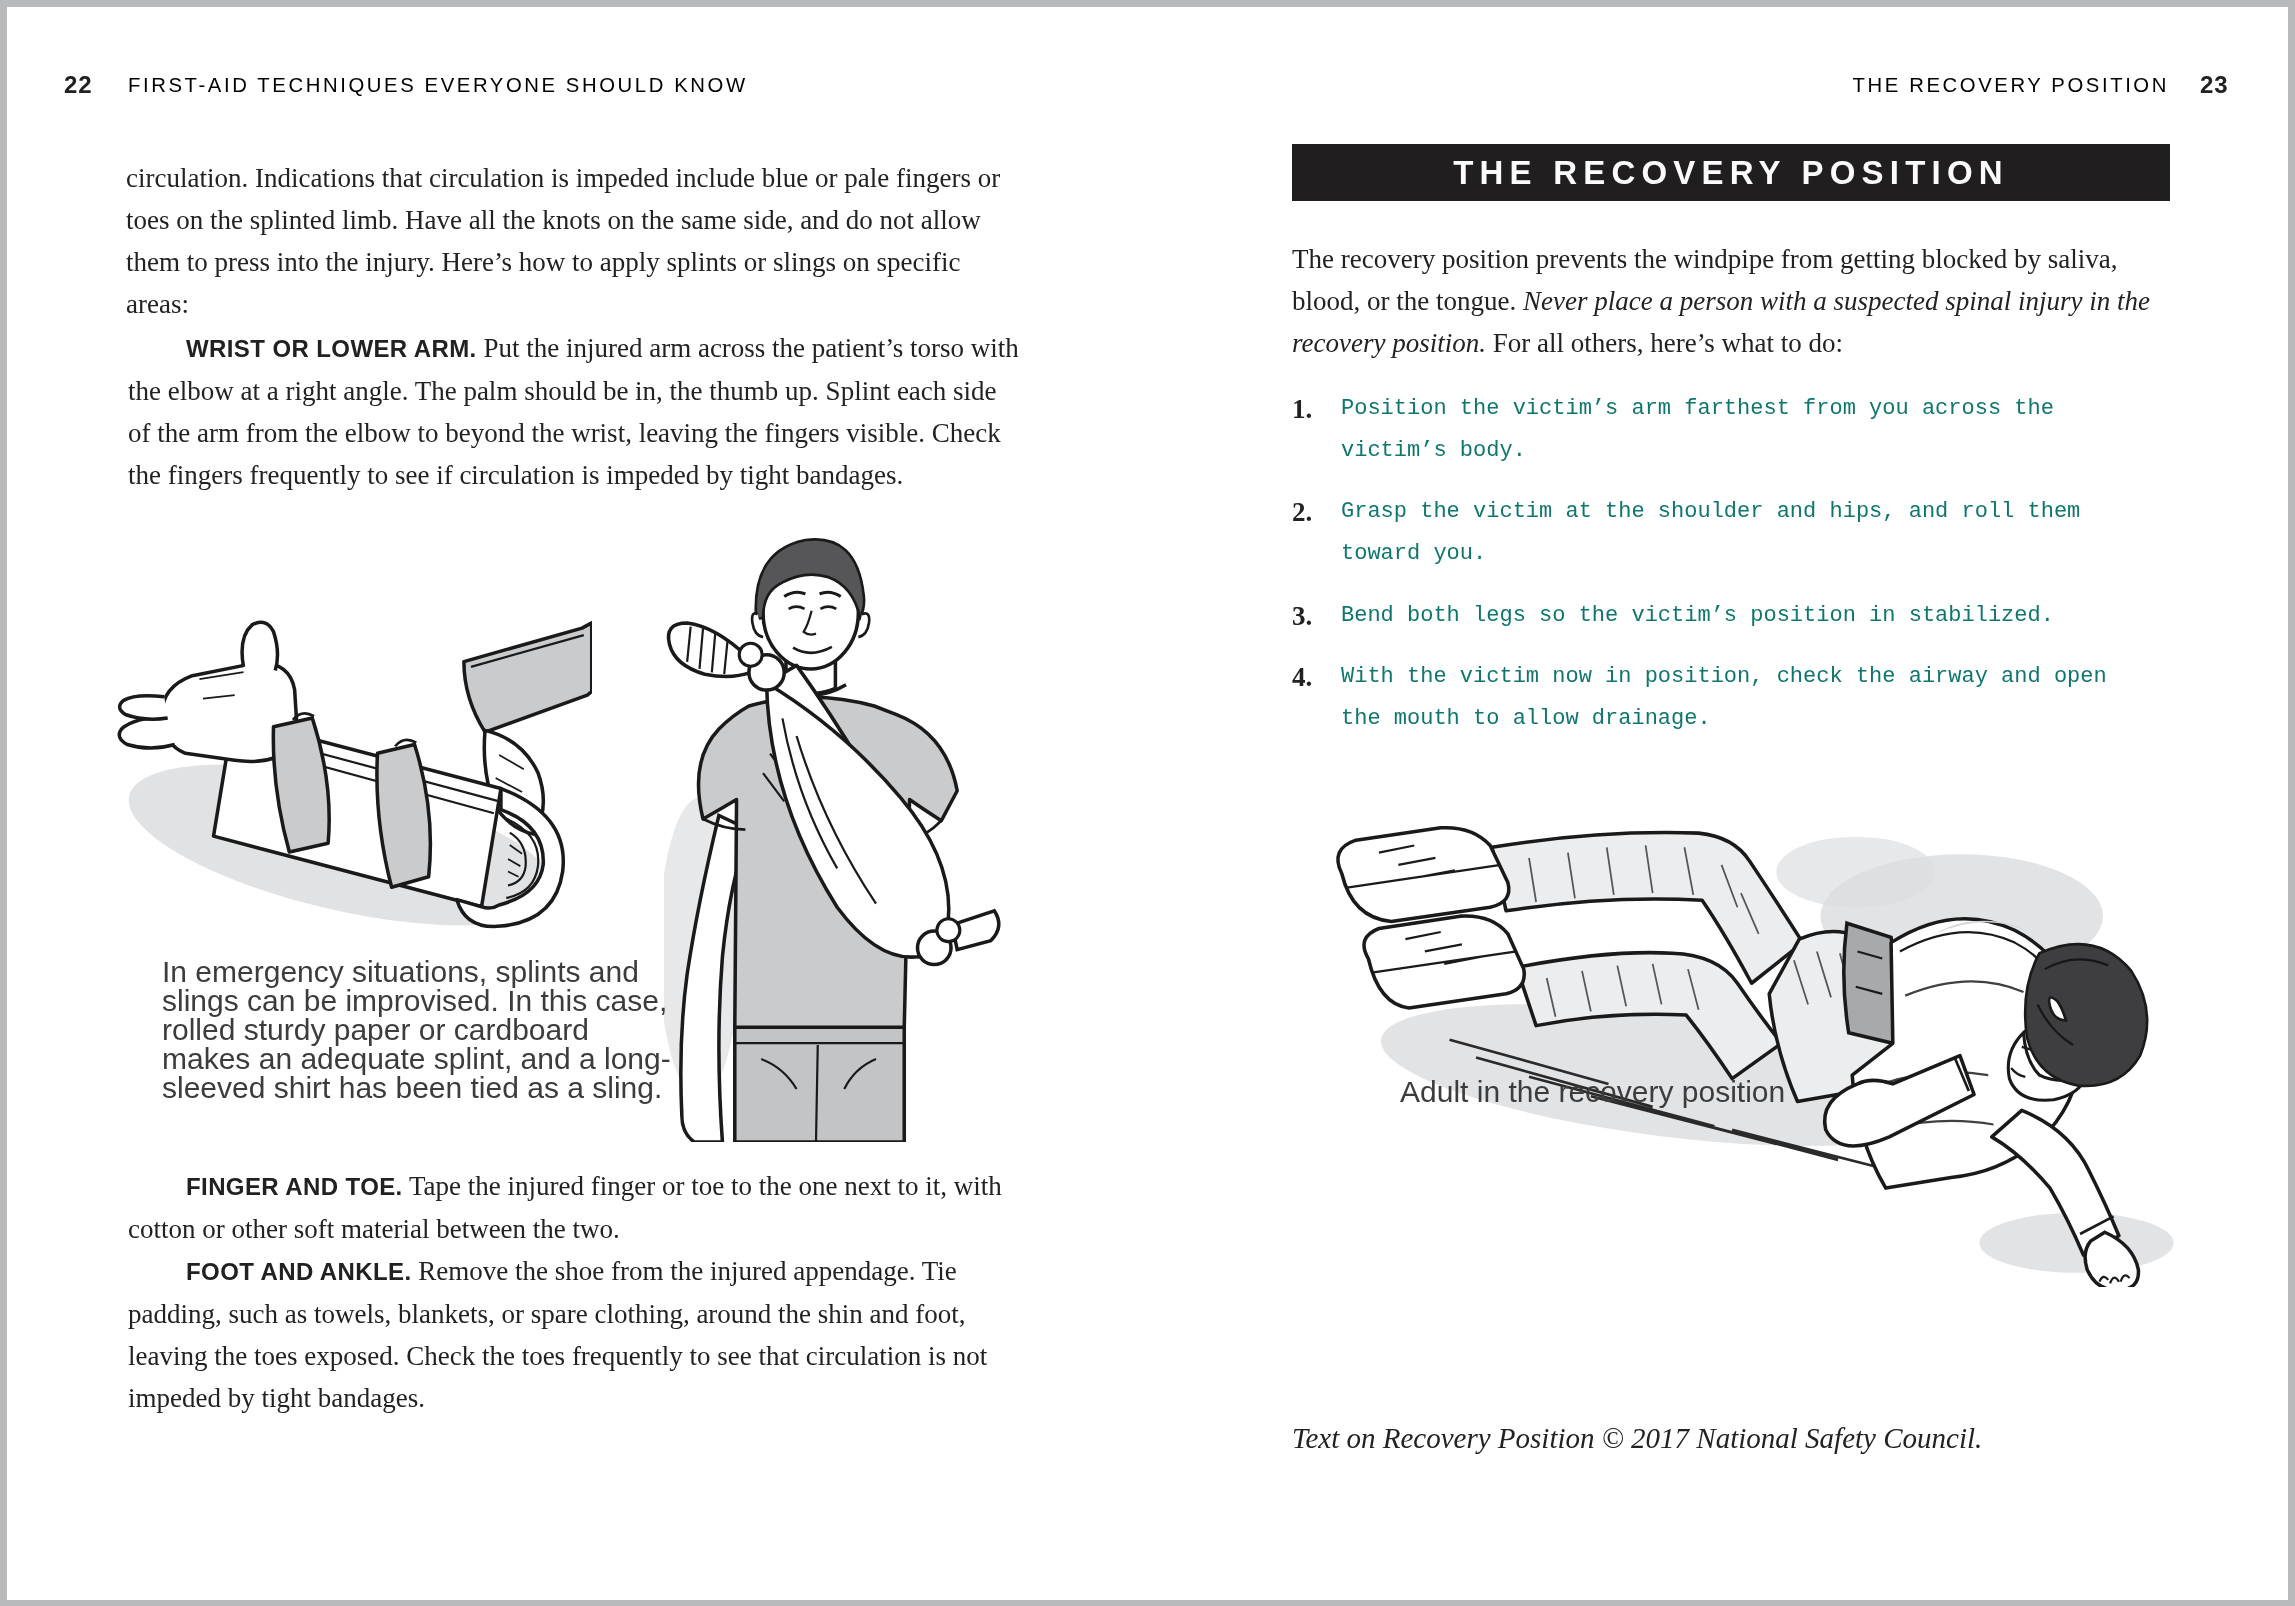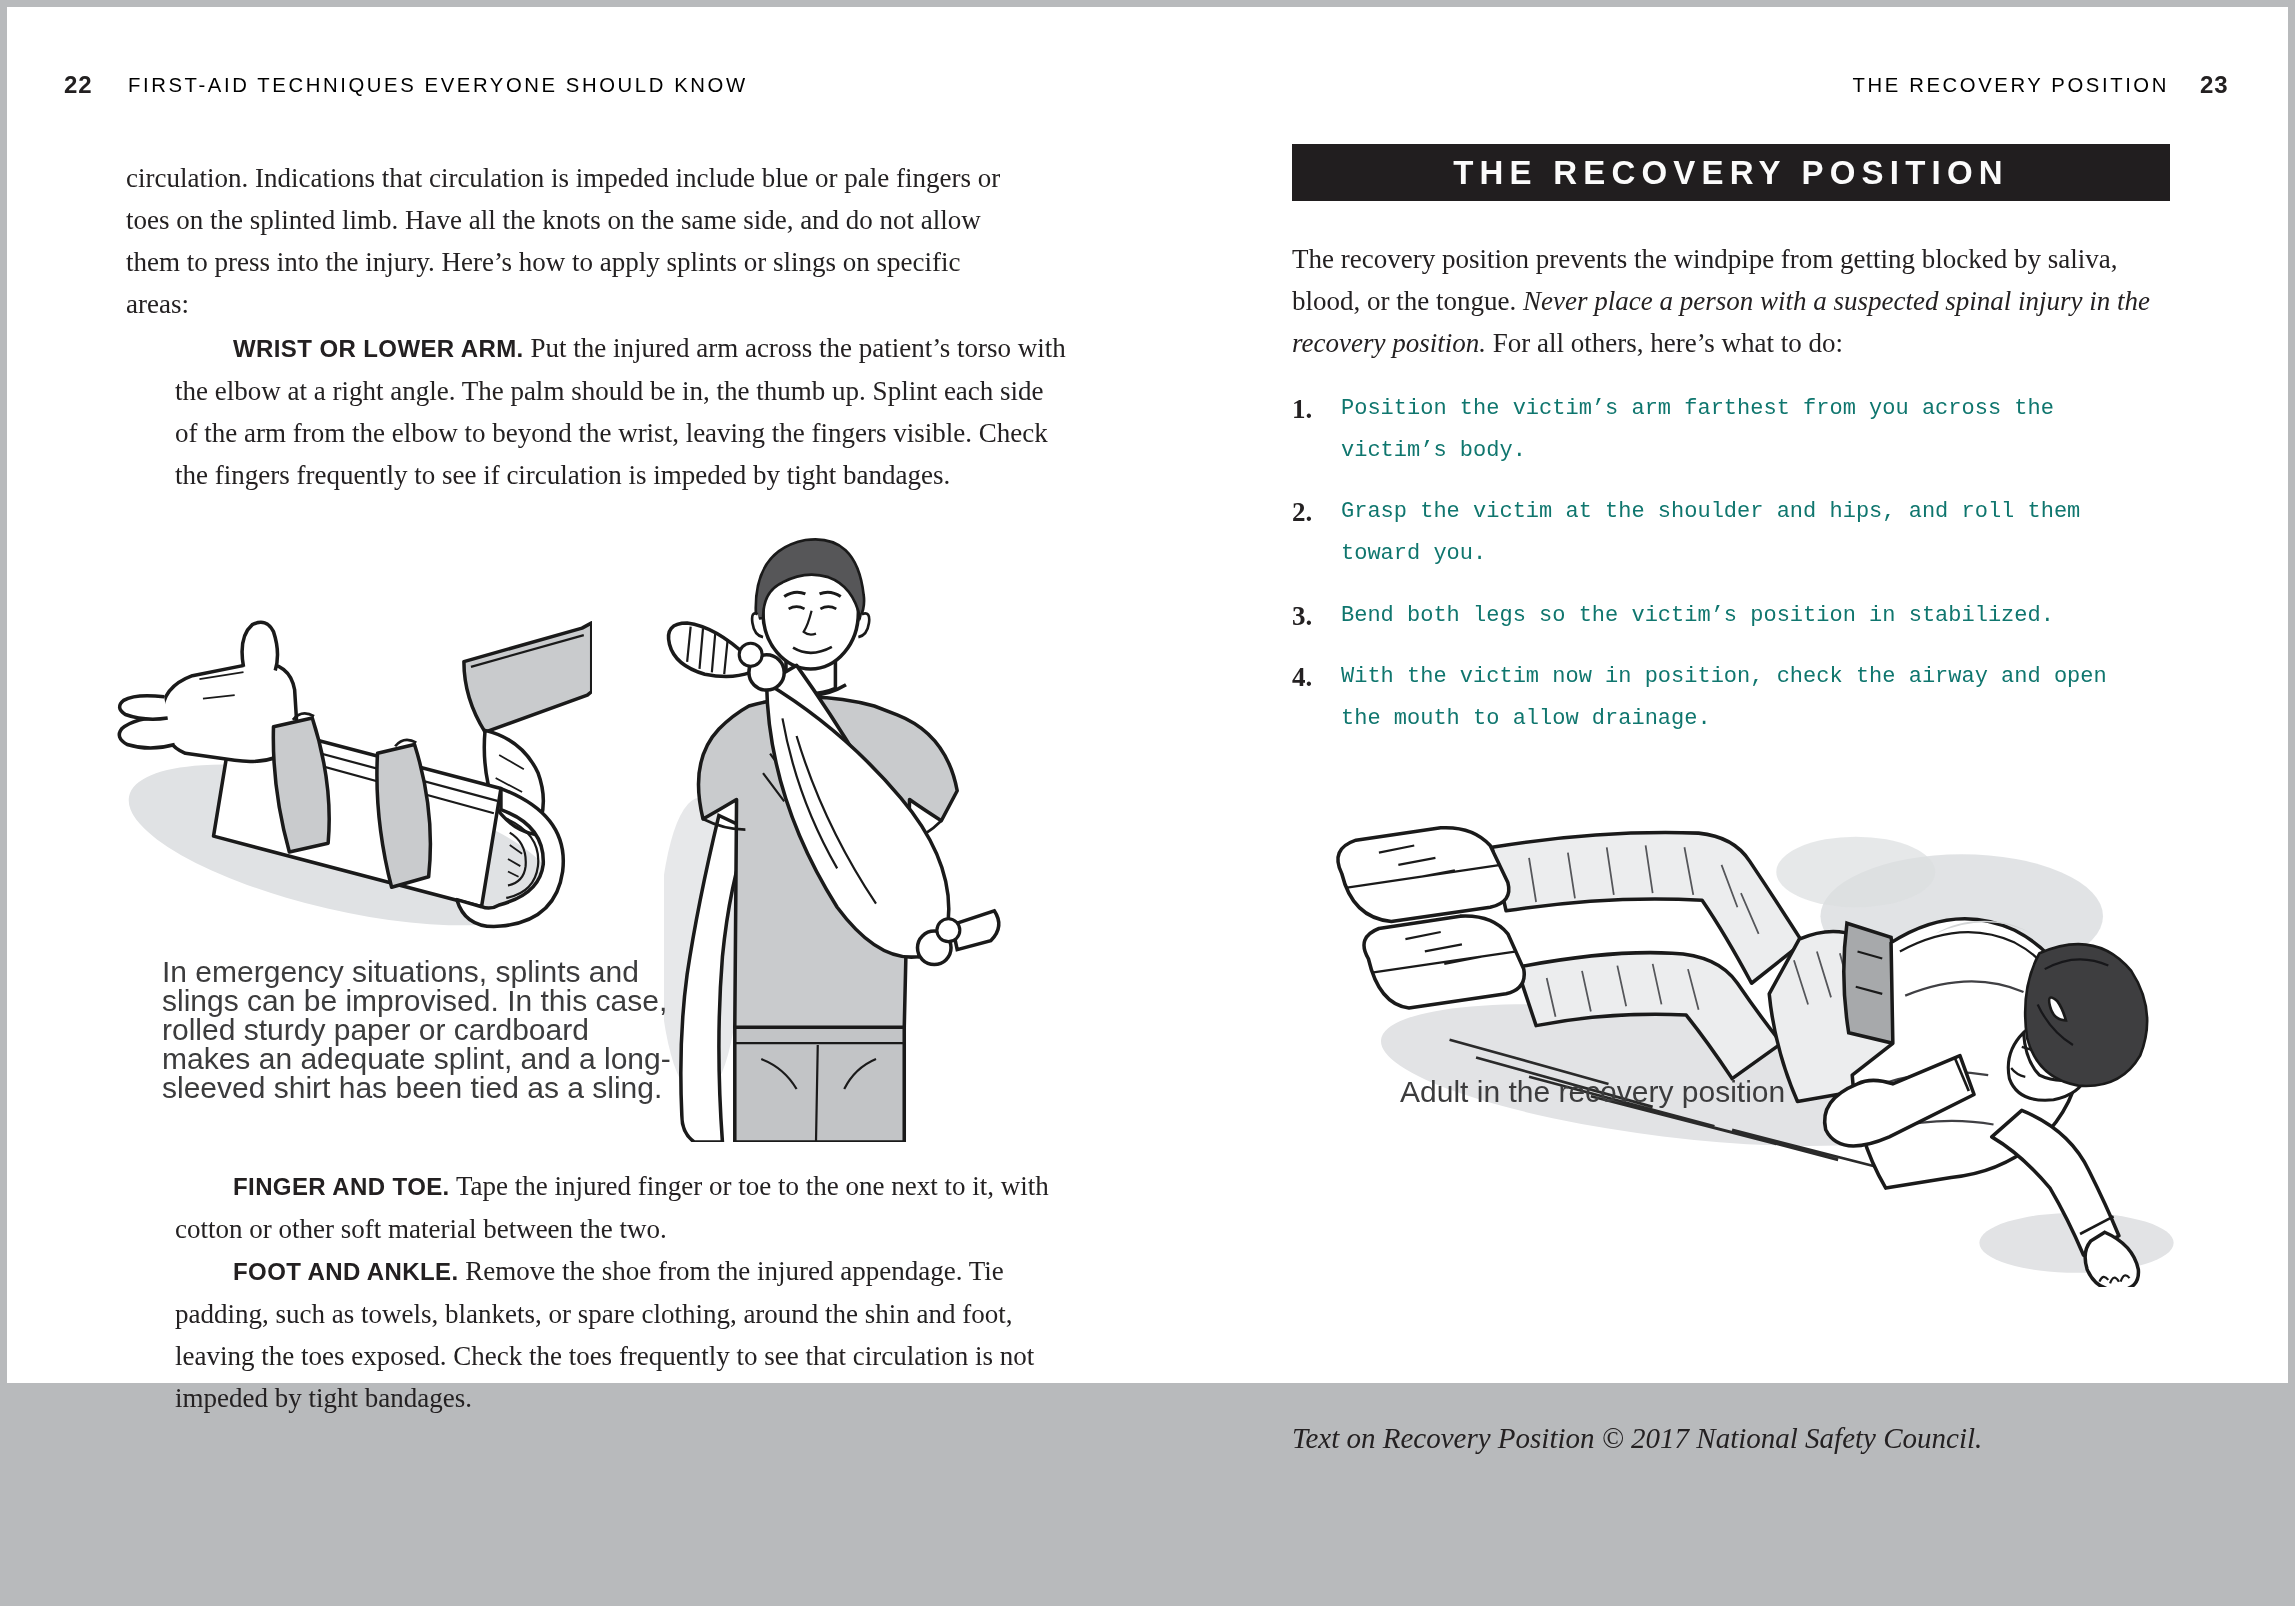--- a/index.html
+++ b/index.html
@@ -1,31 +1,31 @@
 <!DOCTYPE html>
 <html style="font-size:14px"><head>
 <meta charset="utf-8">
 <style>
   html,body{margin:0;padding:0;background:#8f9194;}
   .frame{position:relative;width:2295px;height:1607px;background:#b8babc;overflow:hidden;}
-  .spread{position:absolute;left:7px;top:7px;width:2281px;height:1376px;background:#ffffff;}
+  .spread{position:absolute;left:7px;top:7px;width:2281px;height:1593px;background:#ffffff;}
 
   .abs{position:absolute;}
 
   
   .runhead{font-family:"Liberation Sans",sans-serif;font-size:20.3px;letter-spacing:2.6px;
            color:#28
 2527;white-space:nowrap;}
   .pagenum{font-family:"Liberation Sans",sans-serif;font-size:24px;font-weight:700;
            color:#232021;letter-spacing:0.9px;}
 
   
   .body-para{font-family:"Liberation Serif",serif;font-size:27px;line-height:42px;
              color:#242122;text-align:left;}
-  .indent{text-indent:58px;margin-left:47px;}
+  .indent{text-indent:58px;}
   .lead-label{font-family:"Liberation Sans",sans-serif;font-weight:700;font-size:24px;
               letter-spacing:0.4px;color:#232021;}
   .ital{font-style:italic;}
 
   
   .banner{background:#211e1f;color:#fbfbfb;font-family:"Liberation Sans",sans-serif;
           font-weight:700;font-size:33px;letter-spacing:6.2px;text-align:center;
           height:57px;line-height:58px;white-space:nowrap;}
 
   

